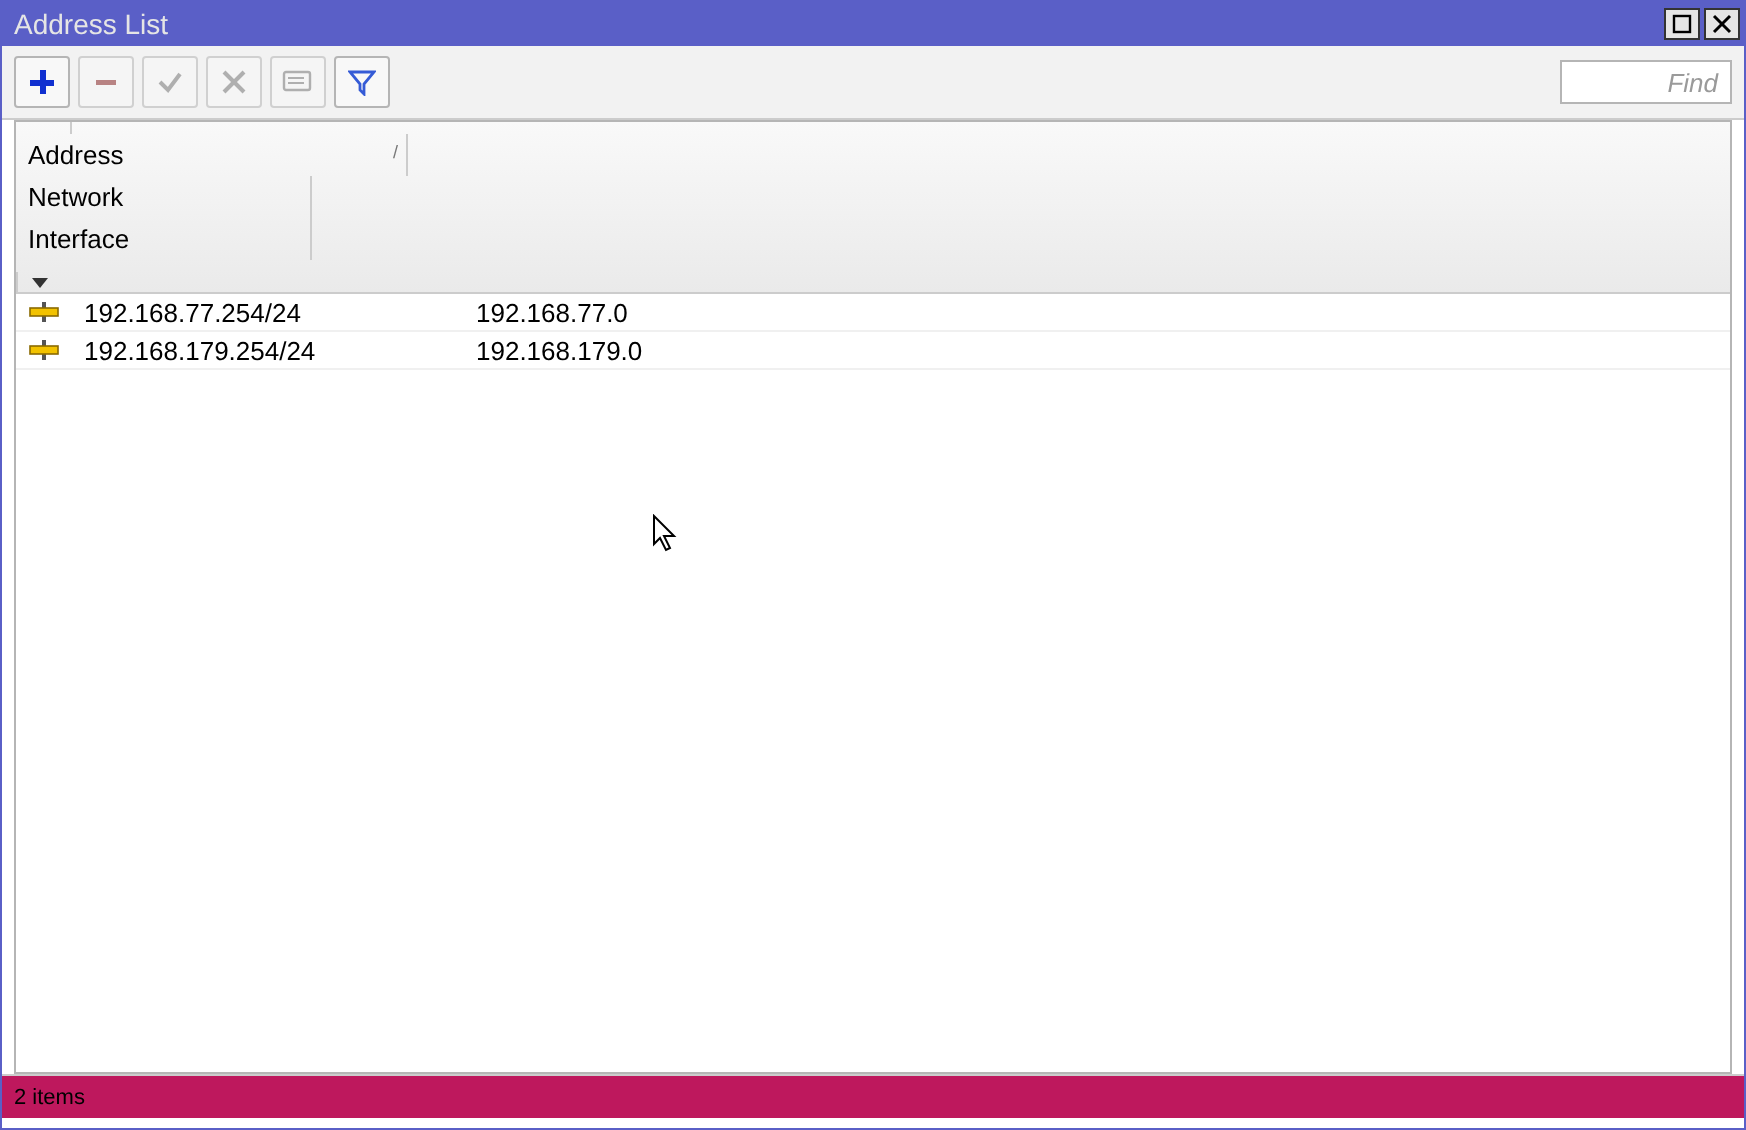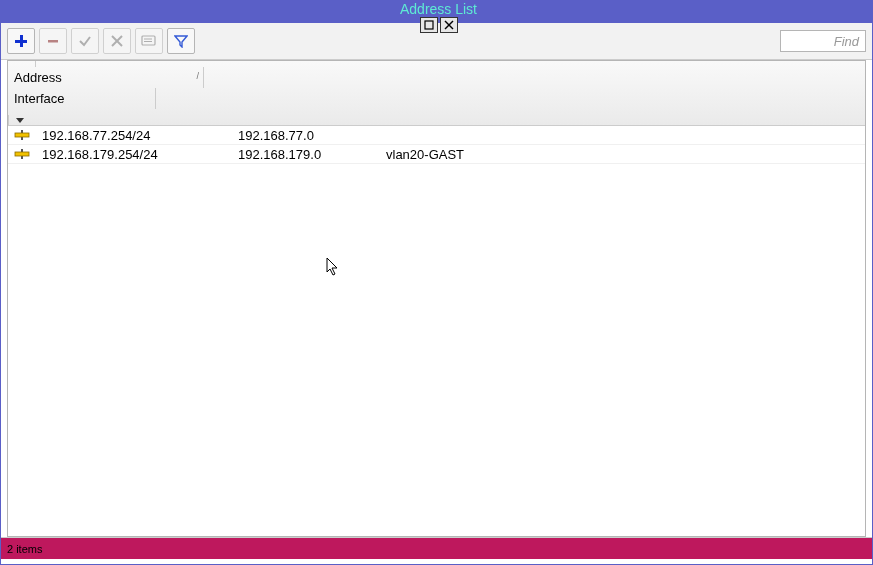--- a/index.html
+++ b/index.html
@@ -8,28 +8,27 @@
     font-family: Arial, Helvetica, sans-serif;
     font-size: 13px;
     background: #fff;
     width: 873px;
     height: 565px;
     overflow: hidden;
     border: 1px solid #5a5fc7;
   }
   .titlebar {
     background: #5a5fc7;
-    color: #5eead4;
+    color: #e5e5e5;
     height: 22px;
     display:flex;
     align-items:center;
     justify-content:space-between;
     padding: 0 2px 0 6px;
     font-size: 14px;
-    flex-direction: column;
   }
   .titlebar .title-text { flex:1; }
   .titlebar .win-btns { display:flex; gap:2px; }
   .win-btn {
     width:18px; height:16px;
     background:#e6e6e6;
     border:1px solid #333;
     display:flex; align-items:center; justify-content:center;
     font-size:11px;
     cursor:default;
@@ -193,20 +192,23 @@
     <span>Find</span>
   </div>
 </div>
 
 <div class="grid-wrap">
   <div class="grid-head">
     <div class="gh-cell gh-flag"></div>
     <div class="gh-cell gh-addr">
       <span>Address</span>
       <span class="sort-mark">/</span>
+    </div>
+    <div class="gh-cell gh-net">
+      <span>Network</span>
     </div>
     <div class="gh-cell gh-if">
       <span>Interface</span>
     </div>
     <div class="gh-cell gh-rest"></div>
     <div class="gh-drop">
       <svg width="10" height="10">
         <polygon points="1,3 9,3 5,8" fill="#333"></polygon>
       </svg>
     </div>
@@ -226,21 +228,20 @@
       </div>
       <div class="row">
         <div class="cell c-flag">
           <svg width="16" height="12">
             <rect x="7" y="1" width="2" height="10" fill="#555"></rect>
             <rect x="1" y="4" width="14" height="4" fill="#f2c200" stroke="#8a6a00" stroke-width="0.8"></rect>
           </svg>
         </div>
         <div class="cell c-addr">192.168.179.254/24</div>
         <div class="cell c-net">192.168.179.0</div>
-        <div class="cell c-if">vlan20-GAST</div>
         <div class="cell c-rest"></div>
       </div>
     </div>
 
   <svg class="cursor" width="16" height="20">
     <polygon points="1,1 1,15 4,12 7,18 9,17 6,11 11,11" fill="#fff" stroke="#000" stroke-width="1"></polygon>
   </svg>
 </div>
 
 <div class="statusbar">

